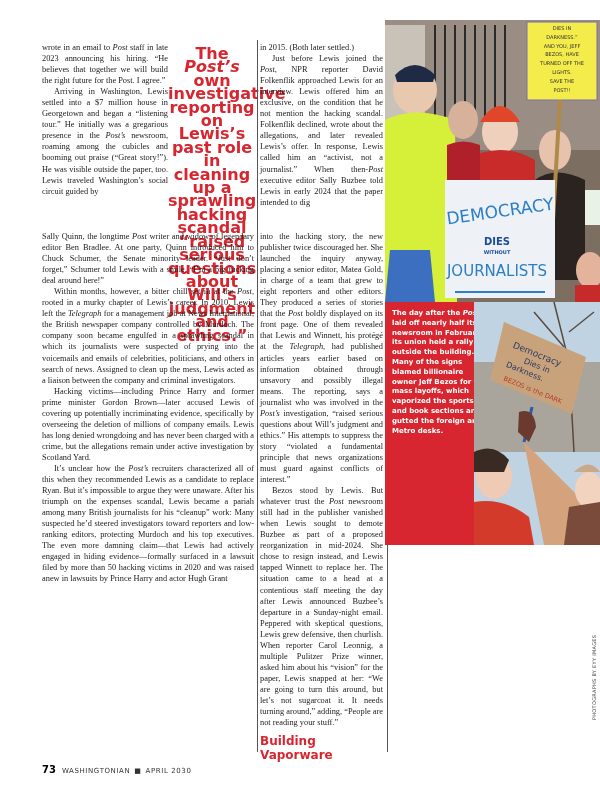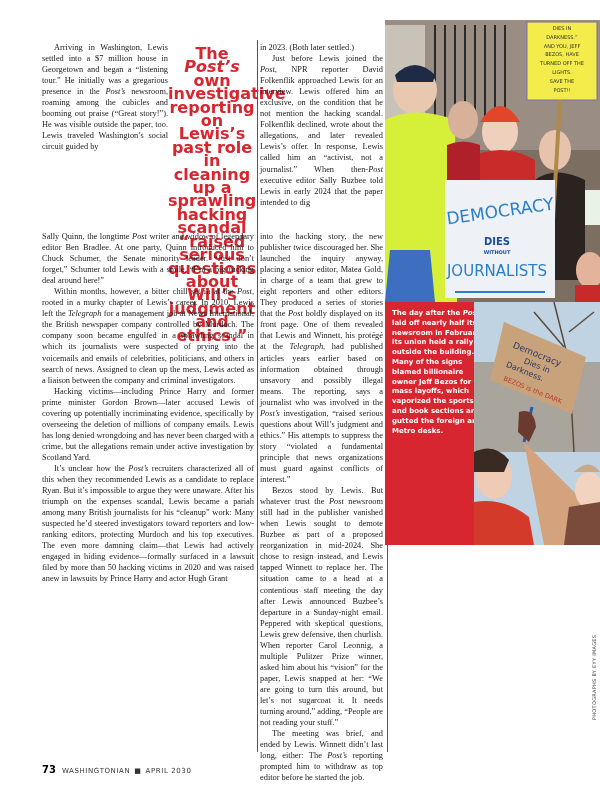--- a/index.html
+++ b/index.html
@@ -37,43 +37,43 @@
   #folio .num { font-weight: bold; font-size: 10px; color: #000; margin-right: 6px; letter-spacing: 0; }
   #folio .dot { margin: 0 4px; }
 
   
   .sign { position: absolute; }
 </style>
 </head>
 <body>
 
 <div id="col1-top" class="col">
+    <p>wrote in an email to <em>Post</em> staff in late 2023 announcing his hiring. “He believes that together we will build the right future for the Post. I agree.”</p>
     <p class="ind">Arriving in Washington, Lewis settled into a $7 million house in Georgetown and began a “listening tour.” He initially was a gregarious presence in the <em>Post’s</em> newsroom, roaming among the cubicles and booming out praise (“Great story!”). He was visible outside the paper, too. Lewis traveled Washington’s social circuit guided by</p>
   </div>
 
 <div id="pullquote">The <em>Post’s</em> own investigative reporting on Lewis’s past role in cleaning up a sprawling hacking scandal “raised serious questions about Will’s judgment and ethics.”</div>
 
 <div id="col1-bot" class="col">
     <p>Sally Quinn, the longtime <em>Post</em> writer and widow of legendary editor Ben Bradlee. At one party, Quinn introduced him to Chuck Schumer, the Senate minority leader. “Just don’t forget,” Schumer told Lewis with a smile, “I’m a big fucking deal around here!”</p>
     <p class="ind">Within months, however, a bitter chill set in at the <em>Post</em>, rooted in a murky chapter of Lewis’s career. In 2010, Lewis left the <em>Telegraph</em> for a management job at News International, the British newspaper company controlled by Murdoch. The company soon became engulfed in a sprawling scandal in which its journalists were suspected of prying into the voicemails and emails of celebrities, politicians, and others in search of news. Assigned to clean up the mess, Lewis acted as a liaison between the company and criminal investigators.</p>
     <p class="ind">Hacking victims—including Prince Harry and former prime minister Gordon Brown—later accused Lewis of covering up potentially incriminating evidence, specifically by overseeing the deletion of millions of company emails. Lewis has long denied wrongdoing and has never been charged with a crime, but the allegations remain under active investigation by Scotland Yard.</p>
     <p class="ind">It’s unclear how the <em>Post’s</em> recruiters characterized all of this when they recommended Lewis as a candidate to replace Ryan. But it’s impossible to argue they were unaware. After his triumph on the expenses scandal, Lewis became a pariah among many British journalists for his “cleanup” work: Many suspected he’d steered investigators toward reporters and low-ranking editors, protecting Murdoch and his top executives. The even more damning claim—that Lewis had actively engaged in hiding evidence—formally surfaced in a lawsuit filed by more than 50 hacking victims in 2020 and was raised anew in lawsuits by Prince Harry and actor Hugh Grant</p>
   </div>
 
 <div class="rule" style="left:257px; top:40px; height:712px;"></div>
 
 <div id="col2" class="col">
-    <p>in 2023. (Both later settled.)</p>
+    <p>in 2015. (Both later settled.)</p>
     <p class="ind">Just before Lewis joined the <em>Post</em>, NPR reporter David Folkenflik approached Lewis for an interview. Lewis offered him an exclusive, on the condition that he not mention the hacking scandal. Folkenflik declined, wrote about the allegations, and later revealed Lewis’s offer. In response, Lewis called him an “activist, not a journalist.” When then-<em>Post</em> executive editor Sally Buzbee told Lewis in early 2024 that the paper intended to dig</p>
   </div>
 <div id="col2-bot" class="col" style="width:123px;">
   <div>
       <p>into the hacking story, the new publisher twice discouraged her. She launched the inquiry anyway, placing a senior editor, Matea Gold, in charge of a team that grew to eight reporters and other editors. They produced a series of stories that the <em>Post</em> boldly displayed on its front page. One of them revealed that Lewis and Winnett, his protégé at the <em>Telegraph</em>, had published articles years earlier based on information obtained through unsavory and possibly illegal means. The reporting, says a journalist who was involved in the <em>Post’s</em> investigation, “raised serious questions about Will’s judgment and ethics.” His attempts to suppress the story “violated a fundamental principle that news organizations must guard against conflicts of interest.”</p>
       <p class="ind">Bezos stood by Lewis. But whatever trust the <em>Post</em> newsroom still had in the publisher vanished when Lewis sought to demote Buzbee as part of a proposed reorganization in mid-2024. She chose to resign instead, and Lewis tapped Winnett to replace her. The situation came to a head at a contentious staff meeting the day after Lewis announced Buzbee’s departure in a Sunday-night email. Peppered with skeptical questions, Lewis grew defensive, then churlish. When reporter Carol Leonnig, a multiple Pulitzer Prize winner, asked him about his “vision” for the paper, Lewis snapped at her: “We are going to turn this around, but let’s not sugarcoat it. It needs turning around,” adding, “People are not reading your stuff.”</p>
-      <p class="ind">The meeting was brief, and ended by Lewis. Winnett didn’t last long, either: The <em>Post’s</em> reporting prompted him to withdraw as top editor before he started the job.</p>
     </div>
   <div id="subhead">Building Vaporware</div>
 
 </div>
 
 <div class="rule" style="left:387px; top:40px; height:712px;"></div>
 
 <div id="photo-top">
   <svg width="215" height="282" viewBox="0 0 215 282">
     <rect x="0" y="0" width="215" height="282" fill="#7d6e62"></rect>

